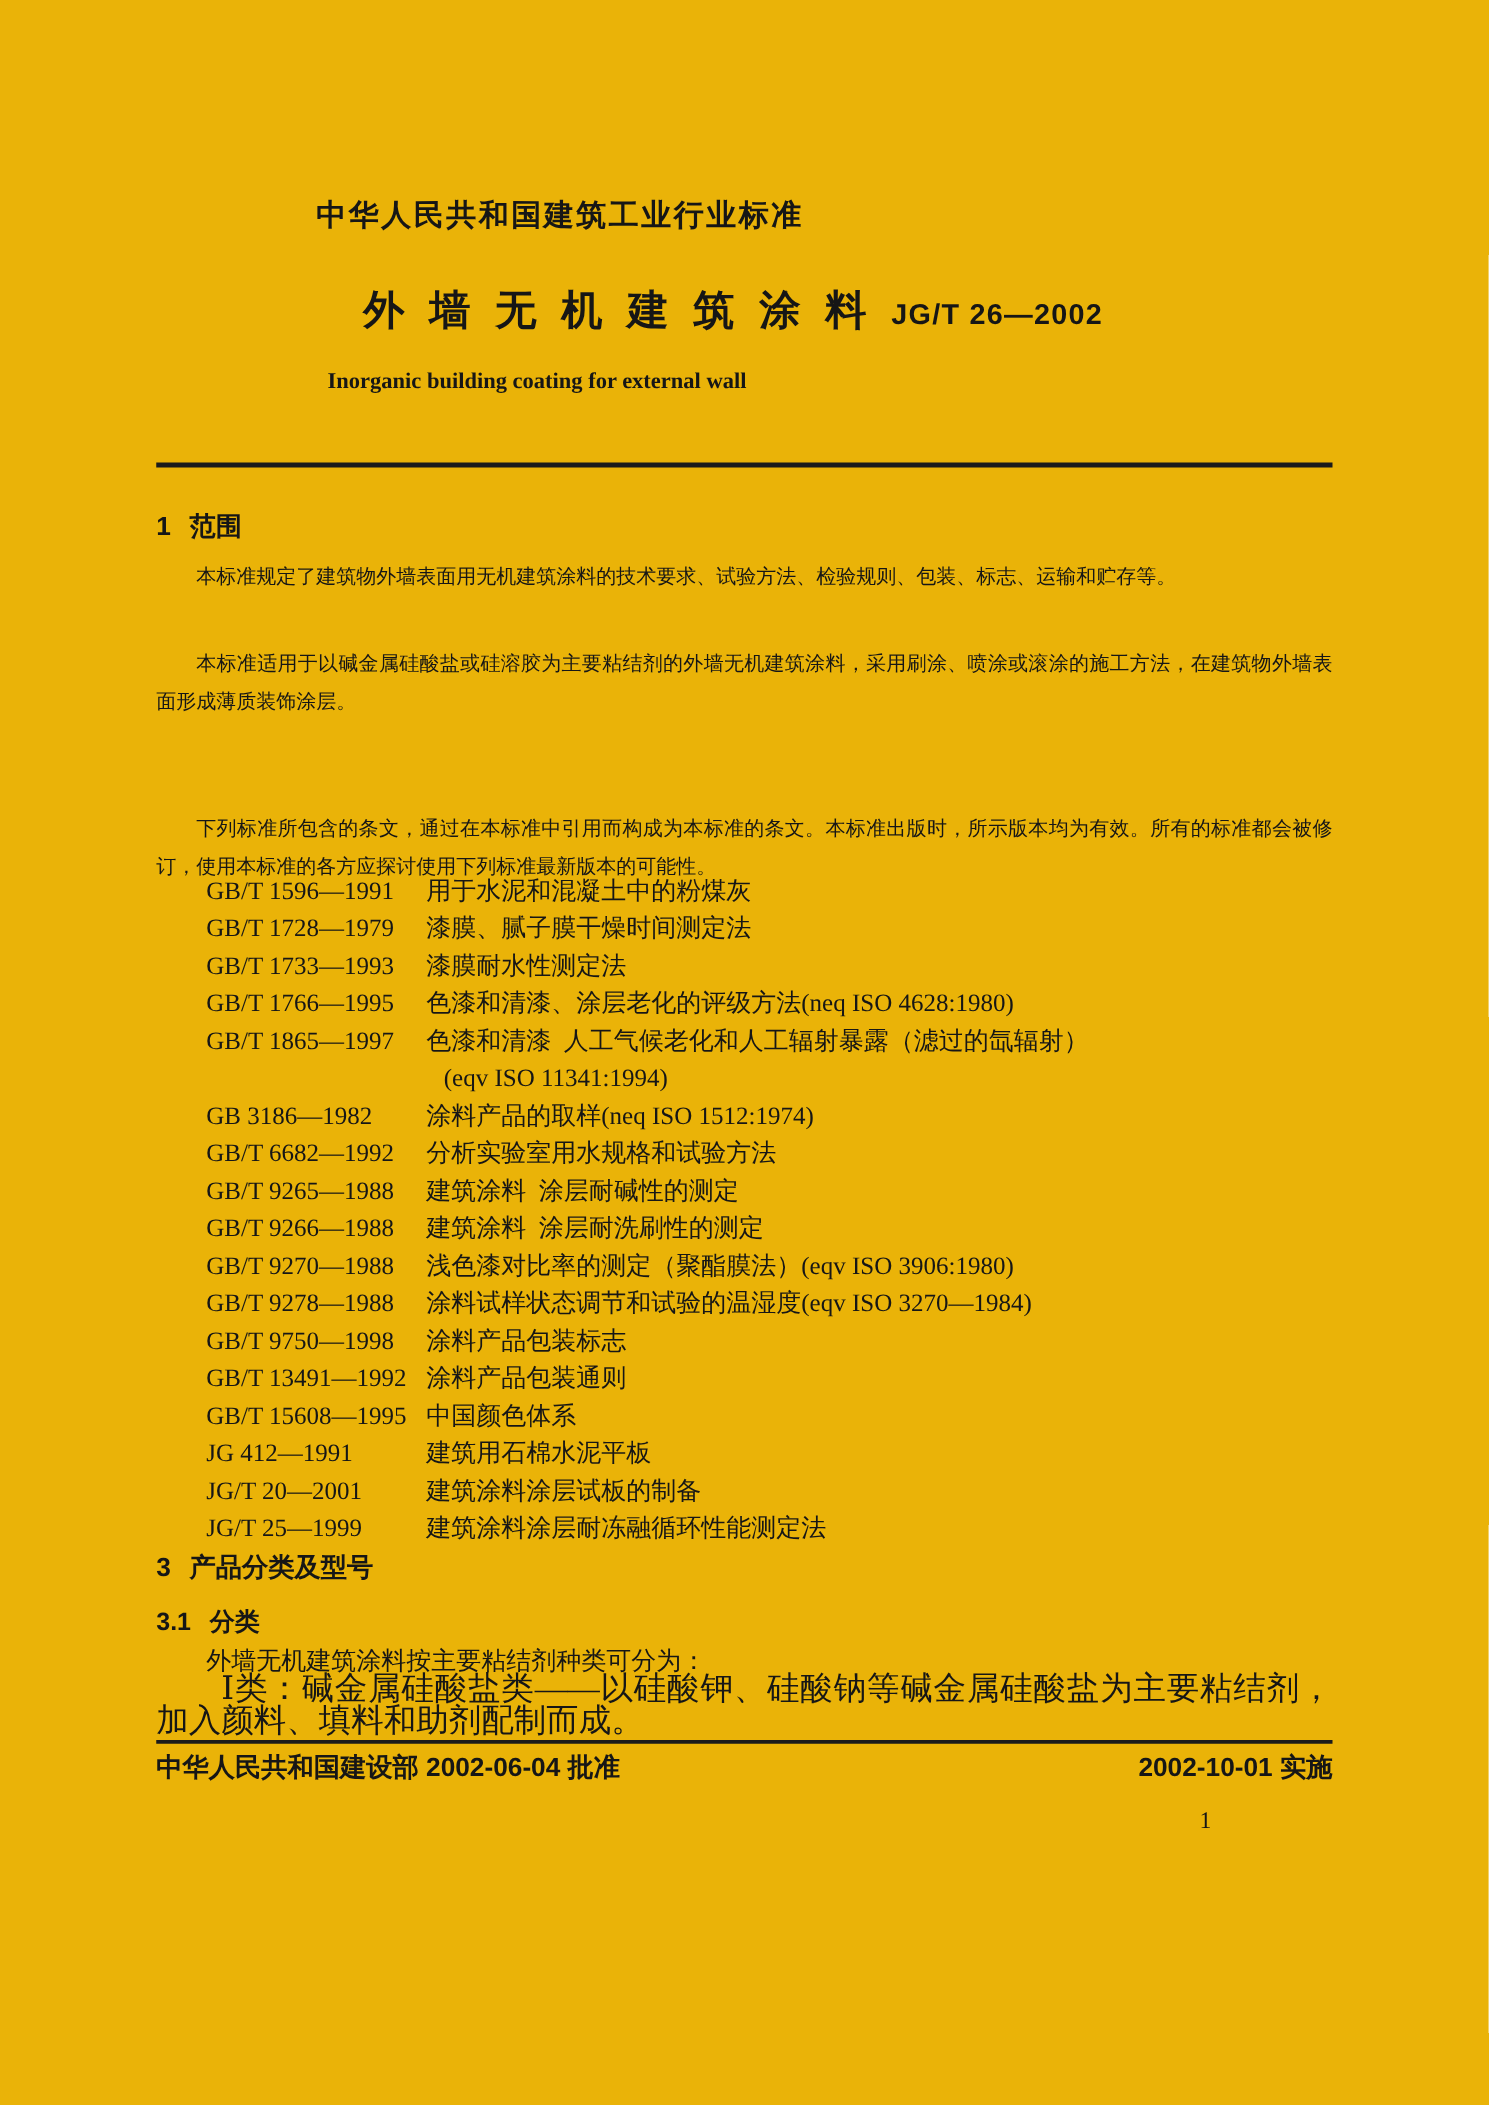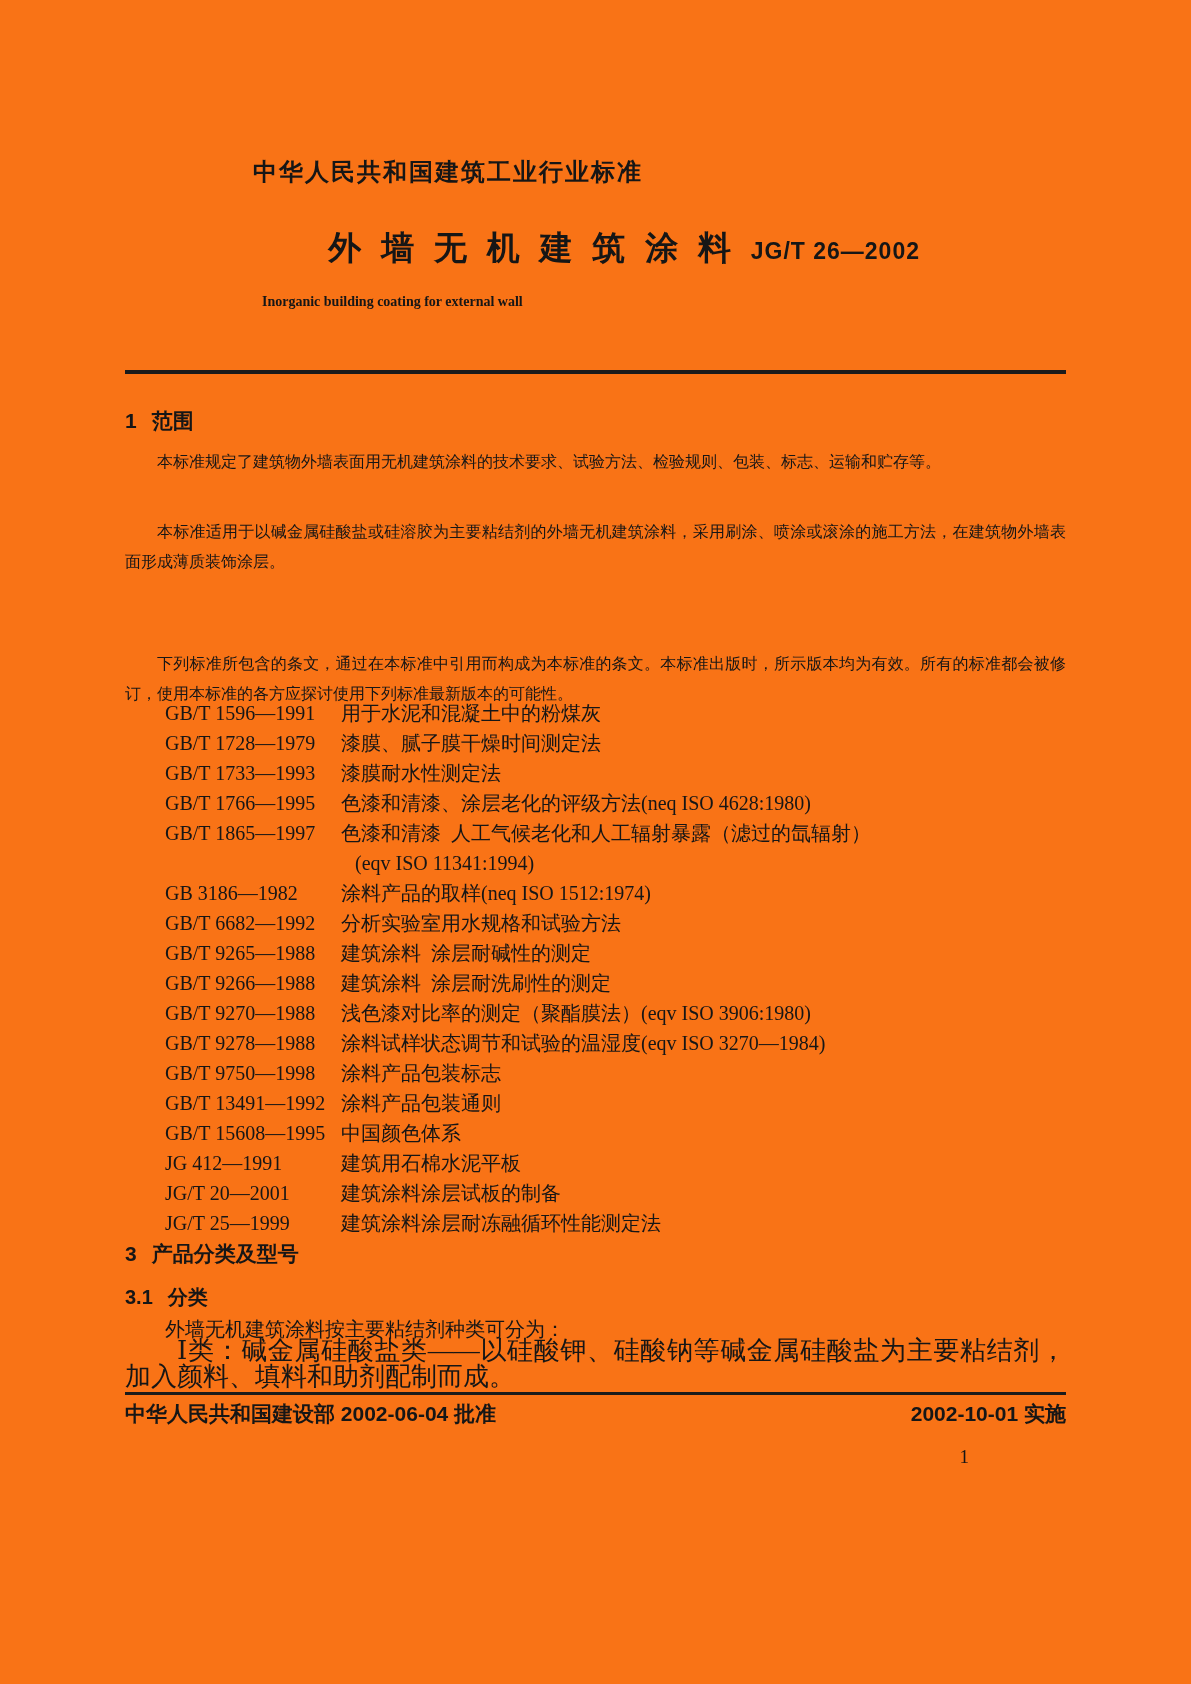--- a/index.html
+++ b/index.html
@@ -1,26 +1,26 @@
 <!DOCTYPE html>
 <html><head>
 <meta charset="utf-8">
 <style>
   *{margin:0;padding:0;box-sizing:border-box;}
   html,body{background:#ffffff;}
-  .page{position:relative;width:1191px;height:1684px;margin:0 auto;background:#f97316;color:#161616;
+  .page{position:relative;width:1191px;height:1684px;margin:0 auto;background:#eab308;color:#161616;
         font-family:"Liberation Serif","DejaVu Serif",serif;overflow:hidden;}
   .abs{position:absolute;left:125px;width:941px;}
   .sans{font-family:"Liberation Sans","DejaVu Sans",sans-serif;}
 
   .authority{top:156px;padding-left:128px;font-weight:700;font-size:24px;letter-spacing:2px;}
-  .title-row{top:226px;display:flex;justify-content:flex-end;align-items:baseline;}
+  .title-row{top:226px;display:flex;justify-content:center;align-items:baseline;}
   .title-cn{margin-left:128px;font-weight:700;font-size:33px;letter-spacing:0.60em;white-space:nowrap;}
   .standard-no{margin-right:146px;font-size:23px;font-weight:600;letter-spacing:1px;white-space:nowrap;}
-  .title-en{top:294px;padding-left:137px;font-weight:700;font-size:14px;}
+  .title-en{top:294px;padding-left:137px;font-weight:700;font-size:18px;}
 
   .rule{background:#1b1b1b;}
   .rule-top{top:370px;height:4px;}
 
   .h2{font-weight:700;font-size:21px;}
   .hgap{margin-left:15px;}
 
   .bodyp{font-size:16px;line-height:30px;text-align:justify;text-indent:2em;}
 
   .s1-h{top:407px;}

